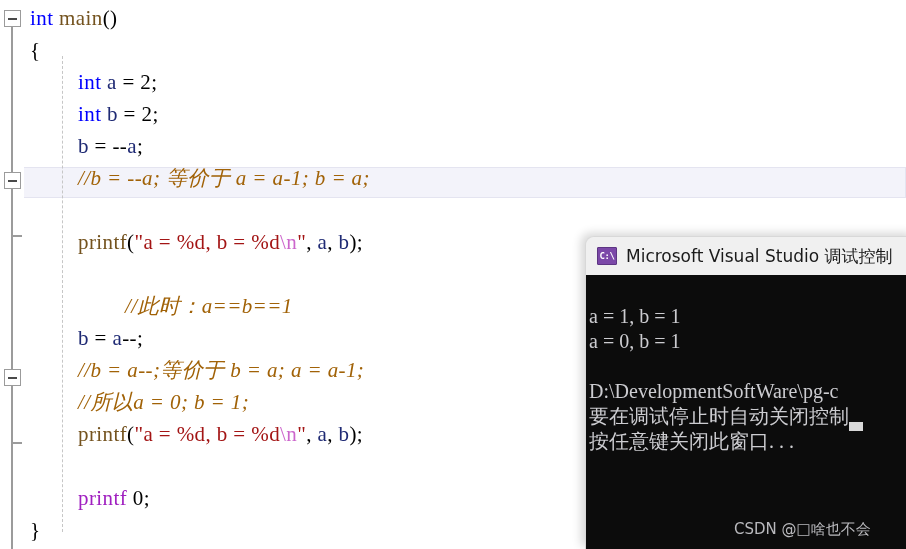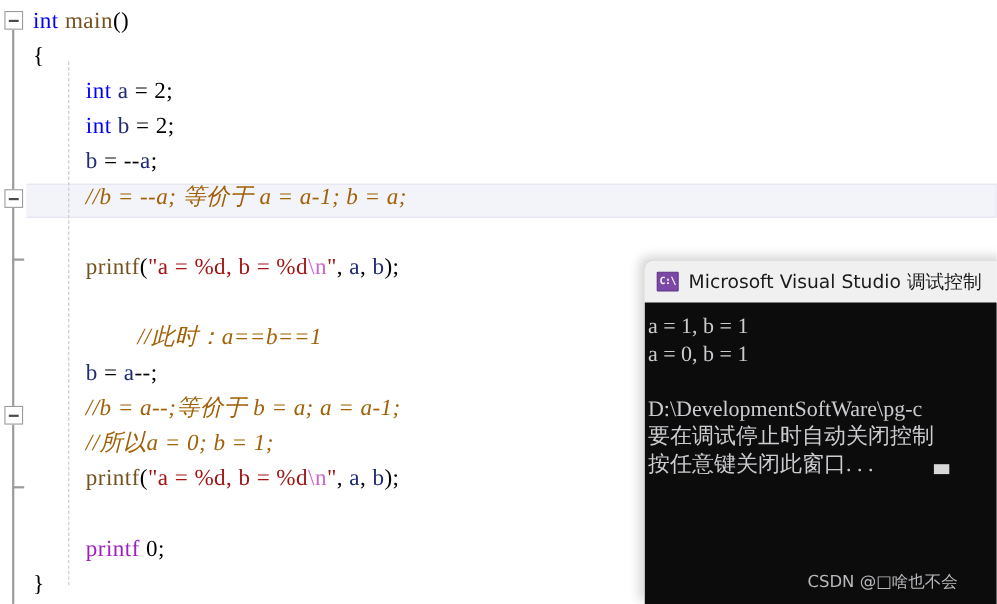--- a/index.html
+++ b/index.html
@@ -166,20 +166,21 @@
     overflow: hidden;
   }
   .console-line {
     position: absolute;
     left: 3px;
     white-space: pre;
     font-family: "Liberation Serif", "DejaVu Serif", serif;
     font-size: 20px;
     line-height: 24px;
     color: #ccccd0;
+    margin-top: 19px;
   }
   #console-cursor {
     position: absolute;
     width: 14px;
     height: 9px;
     background: #d8d8d8;
   }
   #watermark {
     position: absolute;
     white-space: nowrap;

